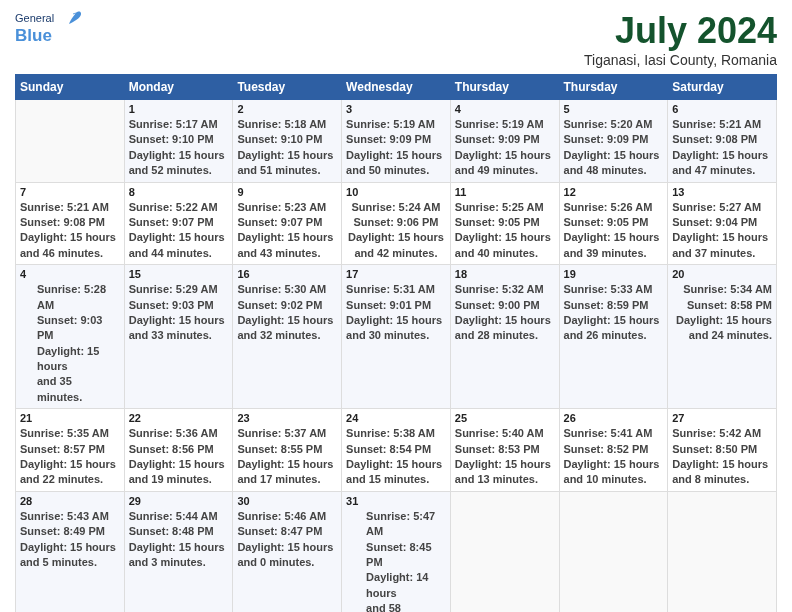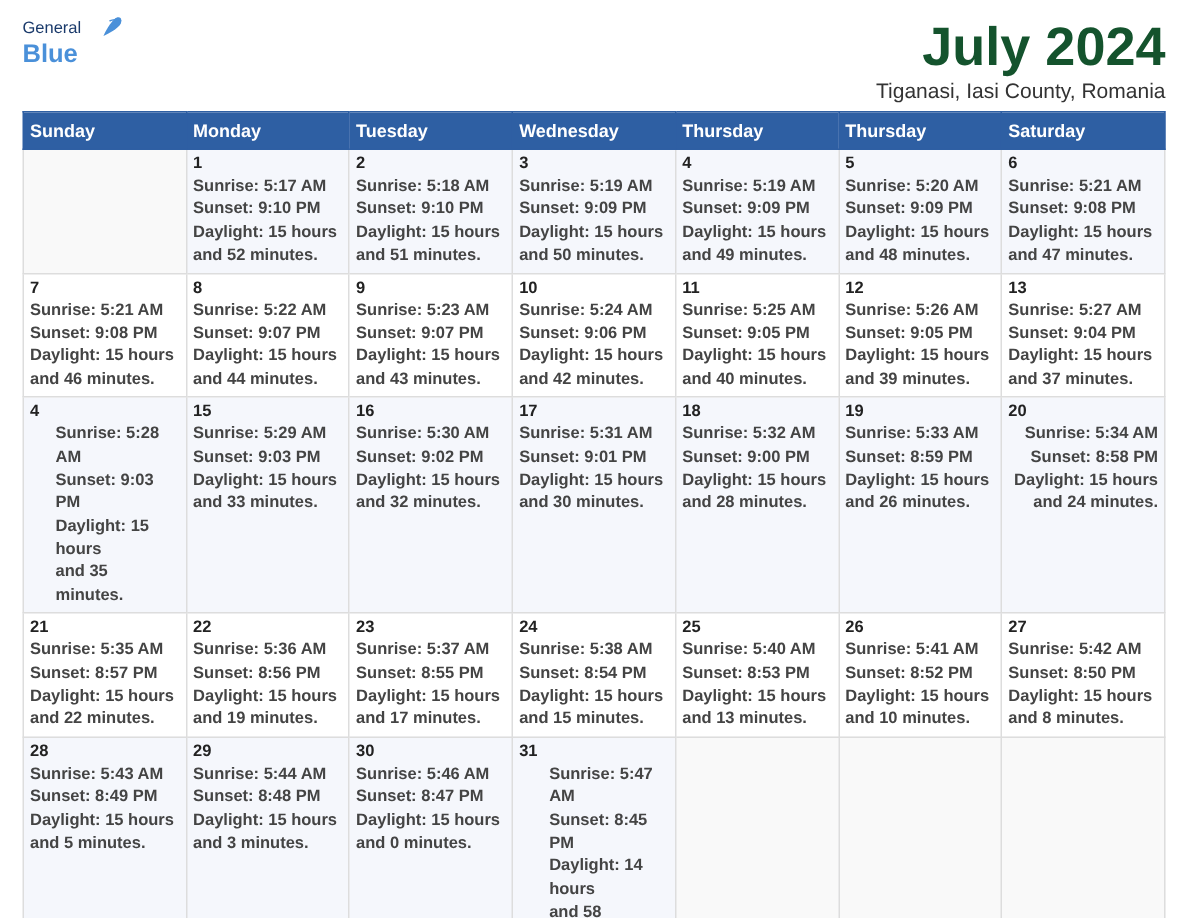--- a/index.html
+++ b/index.html
@@ -185,21 +185,21 @@
           </td>
           <td>
             <div class="day-num">9</div>
             <div class="day-info" style="white-space: pre-line;">Sunrise: 5:23 AM
 Sunset: 9:07 PM
 Daylight: 15 hours
 and 43 minutes.</div>
           </td>
           <td>
             <div class="day-num">10</div>
-            <div class="day-info" style="white-space: pre-line;">Sunrise: 5:24 AM
+            <div class="day-info" style="white-space: pre-line; text-align: center;">Sunrise: 5:24 AM
 Sunset: 9:06 PM
 Daylight: 15 hours
 and 42 minutes.</div>
           </td>
           <td>
             <div class="day-num">11</div>
             <div class="day-info" style="white-space: pre-line;">Sunrise: 5:25 AM
 Sunset: 9:05 PM
 Daylight: 15 hours
 and 40 minutes.</div>

